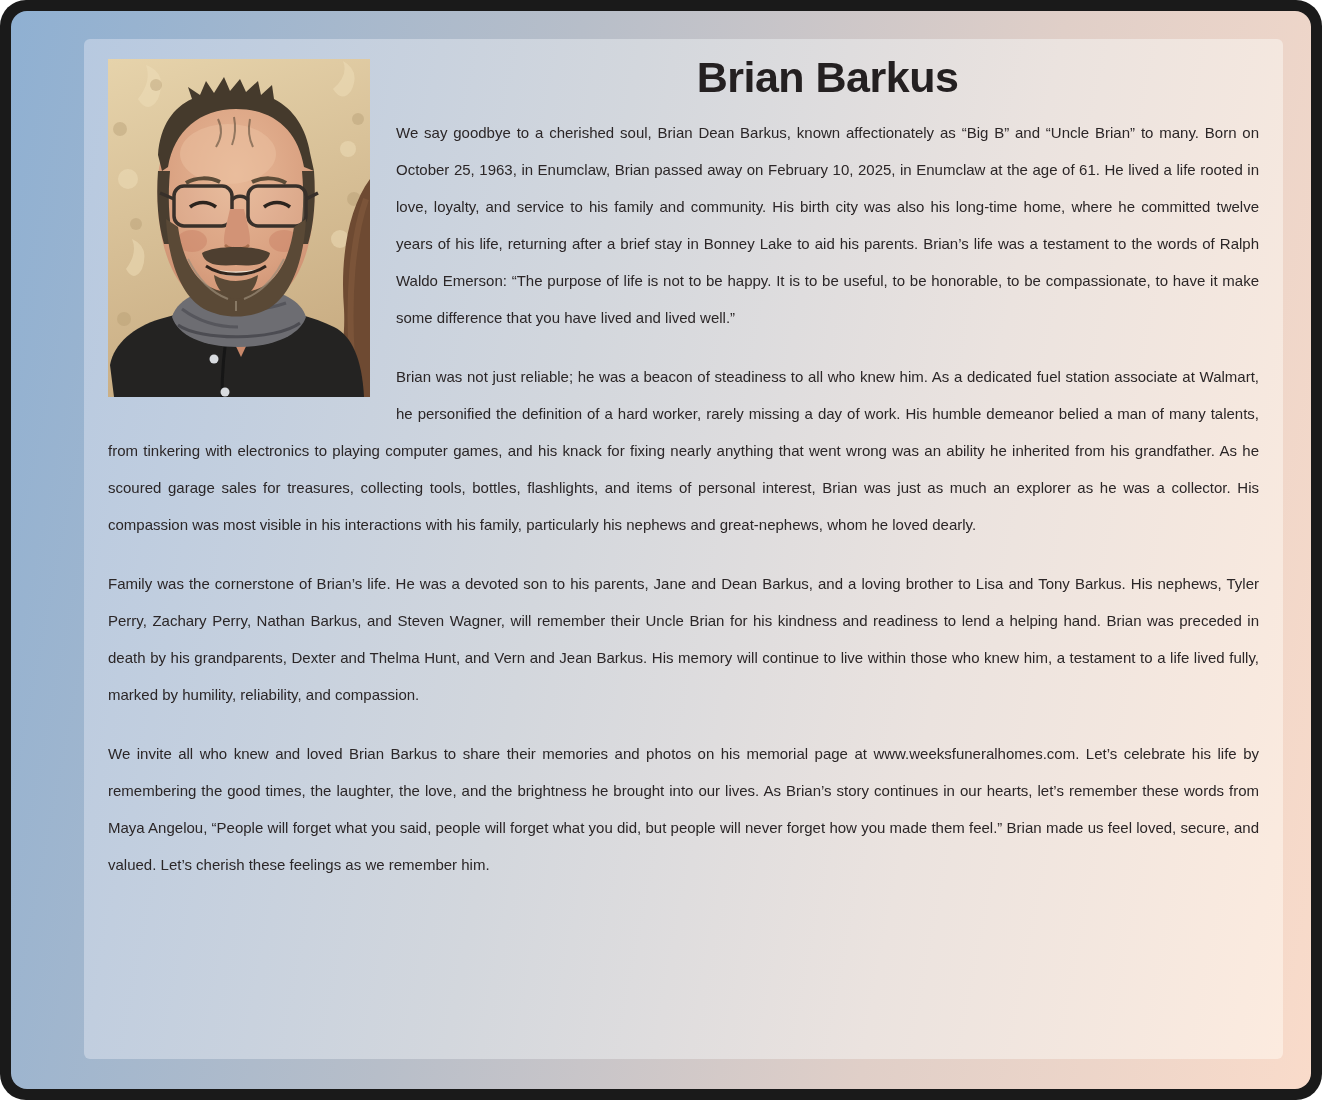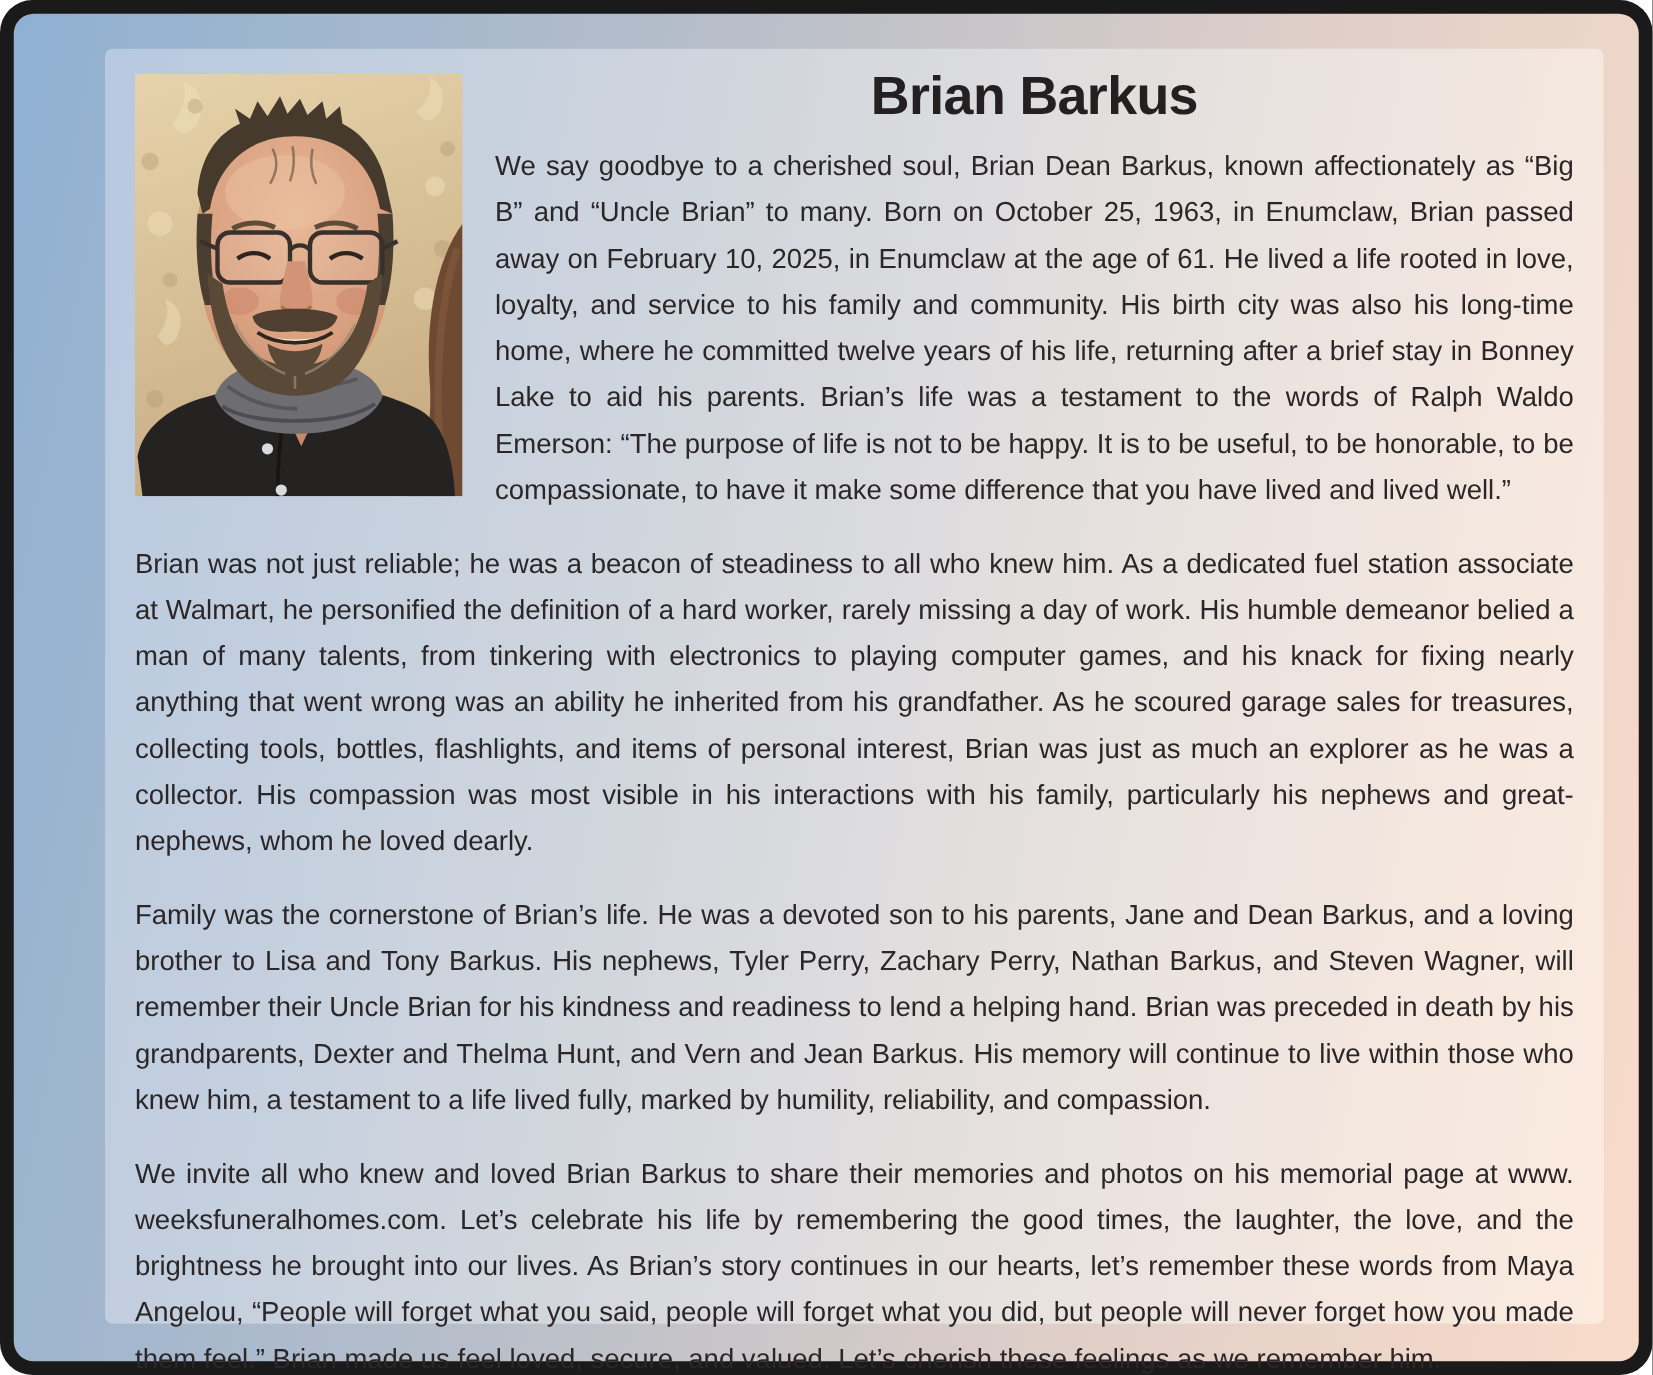--- a/index.html
+++ b/index.html
@@ -35,21 +35,21 @@
   h1.page-title {
     font-size:43px;
     font-weight:bold;
     letter-spacing:-0.5px;
     color:#242021;
     text-align:center;
     margin:2px 0 12px 0;
   }
 
   .obituary p {
-    font-size:22px;
+    font-size:15px;
     line-height:37px;
     color:#2b2627;
     text-align:justify;
     margin:0 0 22px 0;
   }
   .obituary p:last-child { margin-bottom:0; }
 </style>
 </head>
 <body>
 

